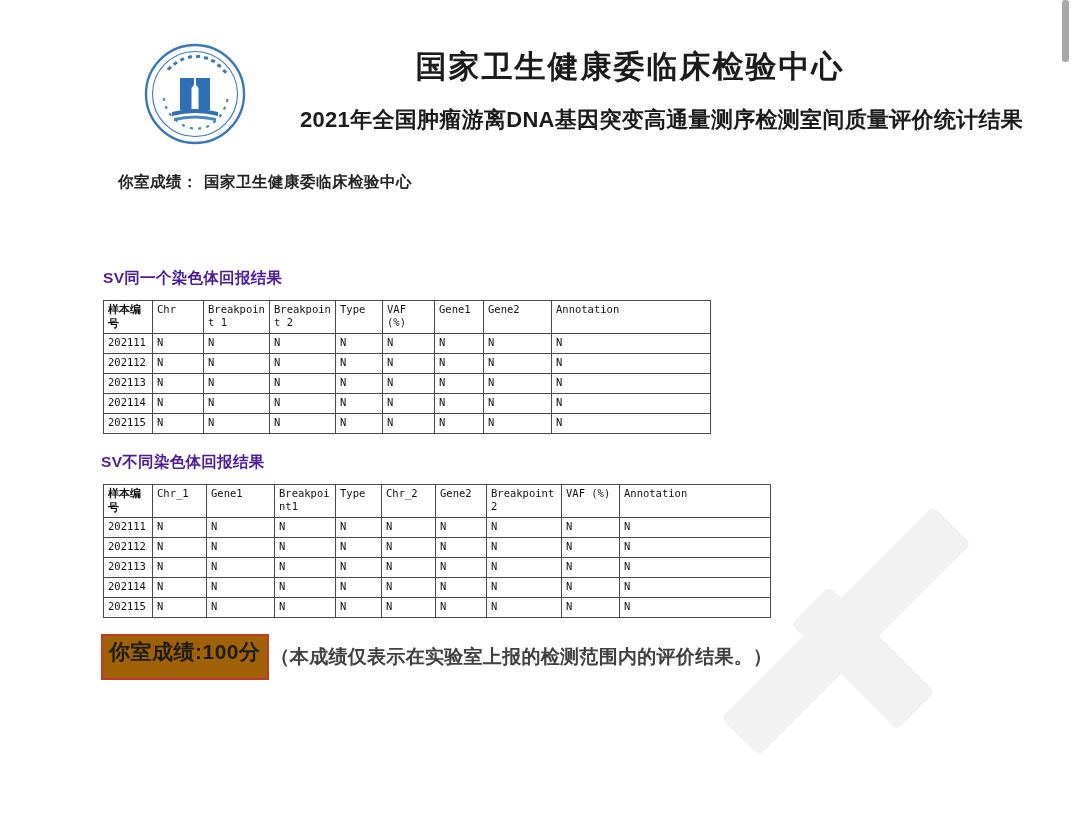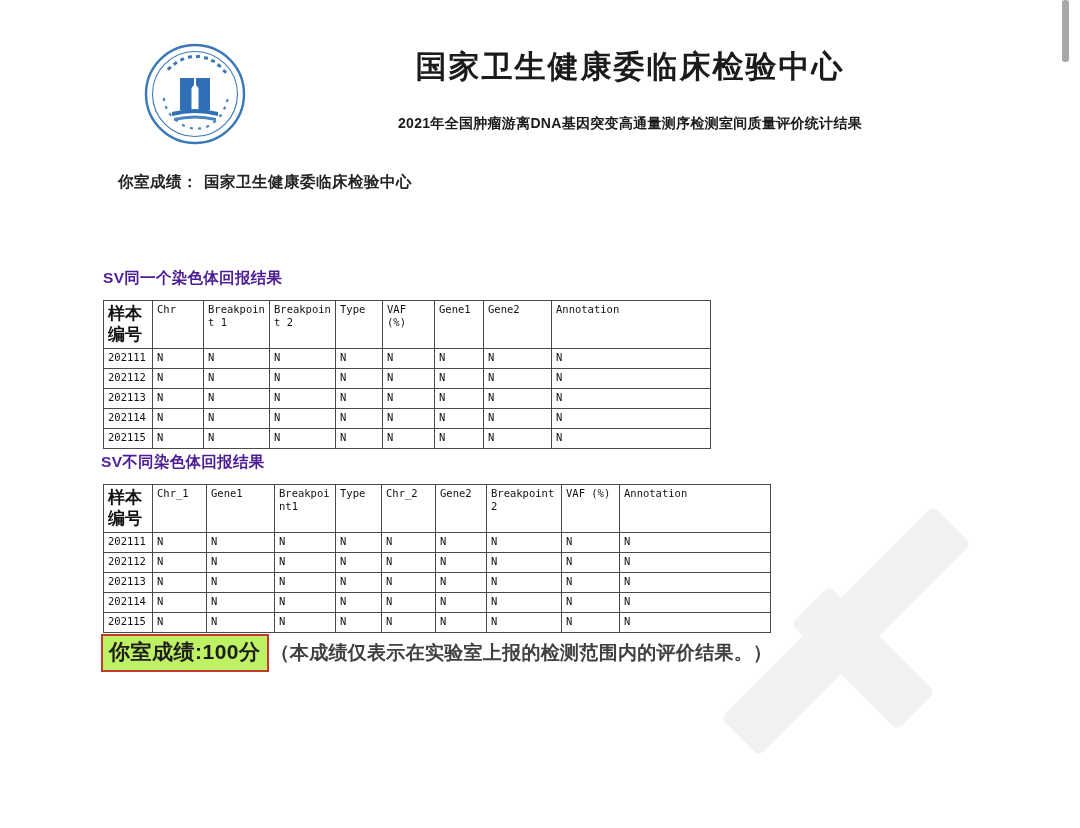--- a/index.html
+++ b/index.html
@@ -81,22 +81,22 @@
   }
   #main-title {
     font-size: 31px;
     font-weight: bold;
     letter-spacing: 2px;
     color: #1b1b1b;
     line-height: 1.25;
     white-space: nowrap;
   }
   #sub-title {
-    margin-top: 28px;
-    font-size: 14px;
+    margin-top: 18px;
+    font-size: 22px;
     font-weight: bold;
     letter-spacing: 0.3px;
     color: #1b1b1b;
     white-space: nowrap;
   }
 
   
   #lab-line {
     position: absolute;
     left: 118px;
@@ -144,43 +144,43 @@
   .sv-table thead th {
     height: 28px;
     font-weight: normal;
   }
   .sv-table tbody td {
     height: 15px;
   }
   .sv-table .cjk {
     font-family: "Liberation Sans", "DejaVu Sans", sans-serif;
     font-weight: bold;
-    font-size: 17px;
+    font-size: 11px;
   }
 
   #table-1 { left: 103px; top: 300px; width: 607px; }
   #table-2 { left: 103px; top: 484px; width: 667px; }
 
   
   #score-row {
     position: absolute;
     left: 101px;
     top: 634px;
     display: flex;
     align-items: center;
   }
   #score-box {
     border: 2px solid #c0392b;
-    padding: 2px 6px 4px 6px;
+    padding: 2px 6px 12px 6px;
     font-size: 21px;
     font-weight: bold;
     color: #1d1d1d;
     letter-spacing: 0.5px;
     white-space: nowrap;
-    background: #bef264;
+    background: #a16207;
   }
   #score-note {
     margin-left: 2px;
     font-size: 19px;
     font-weight: bold;
     color: #c0392b;
     letter-spacing: 0.3px;
     white-space: nowrap;
   }
 

